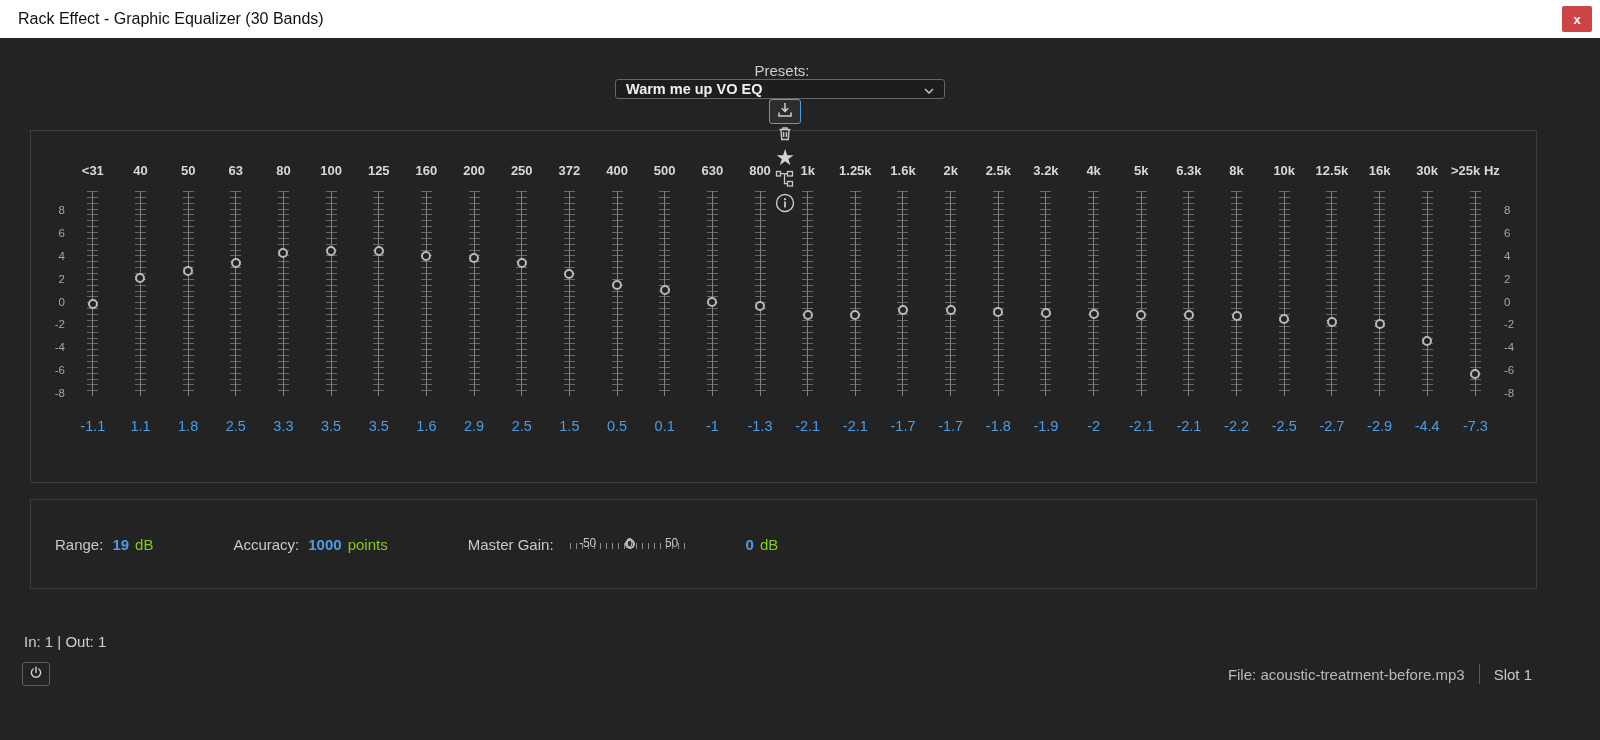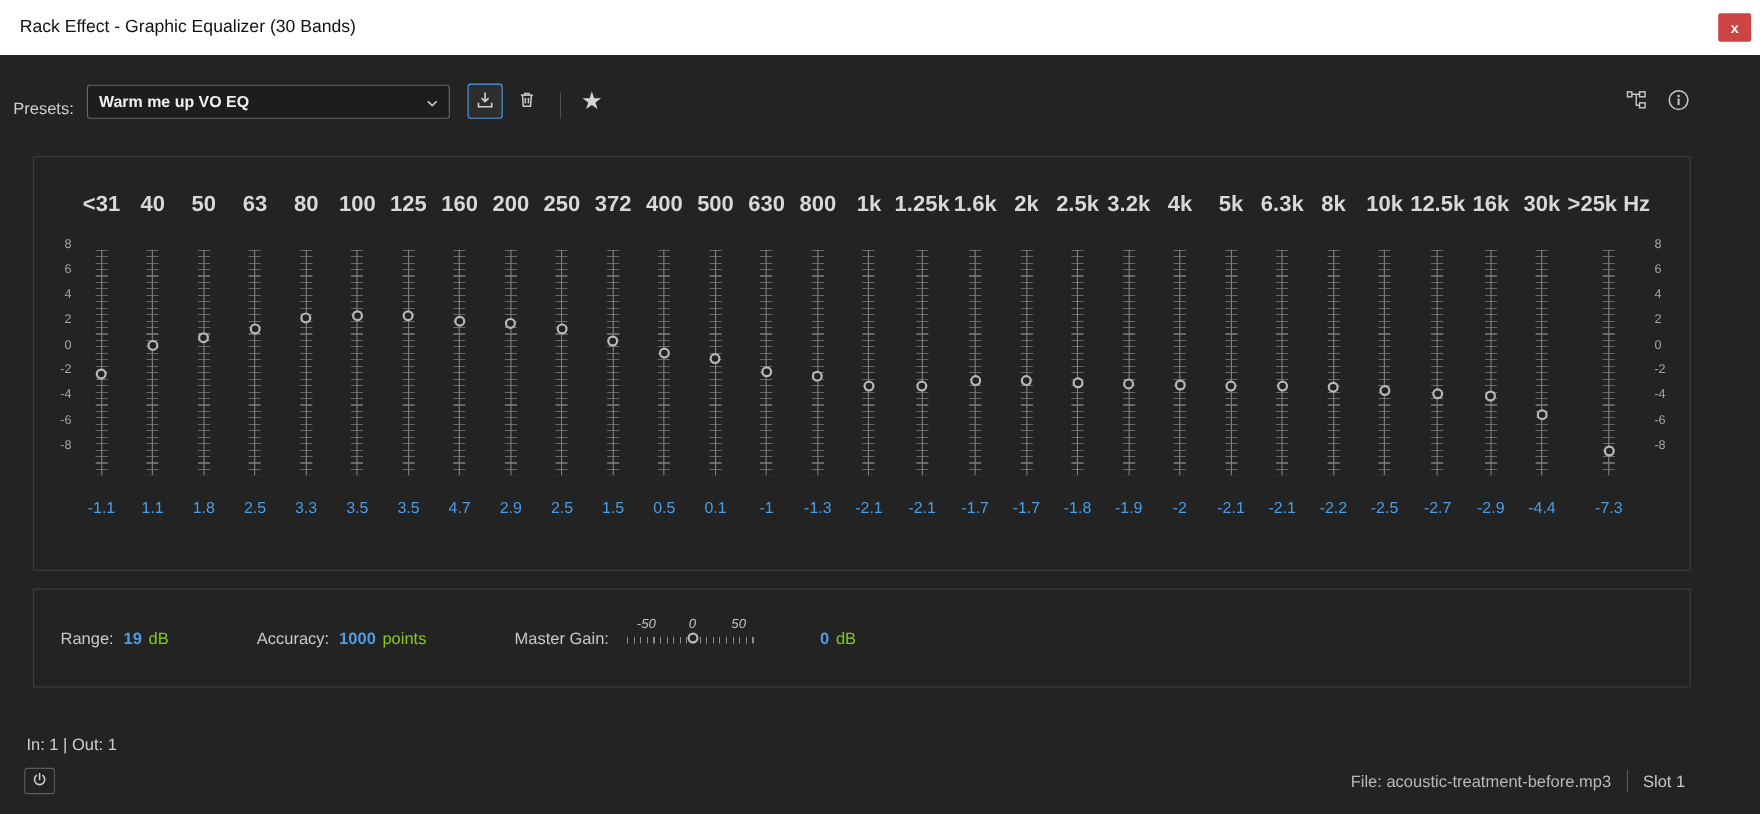--- a/index.html
+++ b/index.html
@@ -1,64 +1,64 @@
 <!DOCTYPE html>
 <html style="--accent: #4d9de4; --close-red: #cc4444;"><head>
 <meta charset="utf-8">
 <style>
   * { margin:0; padding:0; box-sizing:border-box; }
   html,body { width:1600px; height:740px; overflow:hidden; }
   body { background:#232323; font-family:"Liberation Sans","DejaVu Sans",sans-serif; color:#cfcfcf; }
 
   
-  .titlebar { height:50px; background:#ffffff; display:flex; align-items:center; padding:0 8px 0 18px; }
+  .titlebar { height:38px; background:#ffffff; display:flex; align-items:center; padding:0 8px 0 18px; }
   .title { font-size:16px; color:#111; flex:1; }
   .close-btn { width:30px; height:26px; background:var(--close-red,#cc4444); border:none; border-radius:2px;
     color:#fff; font-size:13px; font-weight:bold; display:flex; align-items:center; justify-content:center; cursor:pointer; }
 
   
   .panel { height:698px; padding-top:24px; position:relative; }
 
   
-  .presets-row { display:flex; align-items:flex-end; height:34px; padding:0 52px 0 12px; }
+  .presets-row { display:flex; align-items:center; height:34px; padding:0 52px 0 28px;flex-direction:column; }
   .presets-label { font-size:15px; color:#cfcfcf; margin-right:12px; }
   .dropdown { width:330px; height:31px; background:#1d1d1d; border:1px solid #666; border-radius:3px;
     display:flex; align-items:center; justify-content:space-between; padding:0 10px; margin-right:16px; cursor:pointer; }
   .dropdown .sel { color:#f0f0f0; font-weight:700; font-size:14.5px; }
   .iconbtn { background:transparent; border:none; width:32px; height:32px; display:flex; align-items:center; justify-content:center; margin-right:6px; cursor:pointer; }
   .iconbtn.save { border:1px solid #4f9ee8; border-radius:3px; background:#2d2d2d; }
   .vsep { width:1px; height:24px; background:#4d4d4d; margin:0 12px 0 8px; }
   .spacer { flex:1; }
   .star { font-size:22px; color:#d4d4d4; line-height:1; }
 
   
   .eq-box { margin:34px 63px 0 30px; border:1px solid #3e3e3e; display:flex; padding:32px 10px 48px 12px; }
   .scale { position:relative; width:26px; height:205px; margin-top:36px; }
   .scale-num { position:absolute; font-size:11.5px; line-height:14px; color:#a6a6a6; }
   .scale.left .scale-num { right:4px; }
   .scale.right .scale-num { left:4px; }
   .bands { flex:1; display:flex; }
   .band { flex:1; display:flex; flex-direction:column; align-items:center; }
-  .freq { height:20px; font-size:20px; font-weight:600; color:#d8d8d8; margin-bottom:32px; white-space:nowrap; }
+  .freq { height:20px; font-size:13px; font-weight:600; color:#d8d8d8; margin-bottom:8px; white-space:nowrap; }
   .track { position:relative; width:13px; height:205px; cursor:pointer;
     background:
       linear-gradient(#808080,#808080) center/1px 100% no-repeat,
       repeating-linear-gradient(to bottom,#686868 0 1px,transparent 1px 5.86px) center/11px 100% no-repeat; }
   .knob { position:absolute; left:50%; transform:translateX(-50%); width:10px; height:10px;
     border:2.5px solid #b8b8b8; border-radius:50%; background:#232323; z-index:2; }
   .gain { margin-top:22px; font-size:14.5px; font-weight:400; color:var(--accent,#4d9de4); cursor:text; }
 
   
   .controls-box { margin:16px 63px 0 30px; border:1px solid #3e3e3e; height:90px; display:flex; align-items:center; padding:0 24px; }
   .ctl-label { font-size:15px; color:#c9c9c9; }
   .blue { font-size:15px; font-weight:700; color:var(--accent,#4d9de4); margin-left:9px; cursor:text; }
   .unit { font-size:15px; color:#84cc16; margin-left:6px; }
   .gap { width:80px; }
   .mg { position:relative; width:120px; height:40px; margin:0 16px 0 16px; cursor:pointer; }
-  .mg-lab { position:absolute; top:0; transform:translateX(-50%); font-size:12px; color:#c4c4c4;font-style:italic; }
+  .mg-lab { position:absolute; top:12px; transform:translateX(-50%); font-size:12px; color:#c4c4c4; }
   .mg-ticks { position:absolute; top:19px; left:0; right:0; height:6px;
     background:repeating-linear-gradient(to right,#8c8c8c 0 1px,transparent 1px 6px); }
   .mg-knob { position:absolute; left:50%; top:15px; transform:translateX(-50%); width:10px; height:10px;
     border:2.5px solid #b8b8b8; border-radius:50%; background:#232323; }
 
   
   .io-line { margin:44px 0 0 24px; font-size:15px; color:#cfcfcf; }
   .bottom-row { display:flex; align-items:center; justify-content:space-between; margin-top:12px; padding:0 68px 0 22px; }
   .power-btn { width:28px; height:24px; border:1px solid #5c5c5c; border-radius:3px; background:transparent;
     display:flex; align-items:center; justify-content:center; cursor:pointer; }
@@ -195,21 +195,21 @@
             <div class="track">
               <div class="knob" style="top: 55.1389px;"></div>
             </div>
             <div class="gain">3.5</div>
           </div>
           <div class="band">
             <div class="freq">160</div>
             <div class="track">
               <div class="knob" style="top: 59.6944px;"></div>
             </div>
-            <div class="gain">4.7</div>
+            <div class="gain">1.6</div>
           </div>
           <div class="band">
             <div class="freq">200</div>
             <div class="track">
               <div class="knob" style="top: 61.9722px;"></div>
             </div>
             <div class="gain">2.9</div>
           </div>
           <div class="band">
             <div class="freq">250</div>

